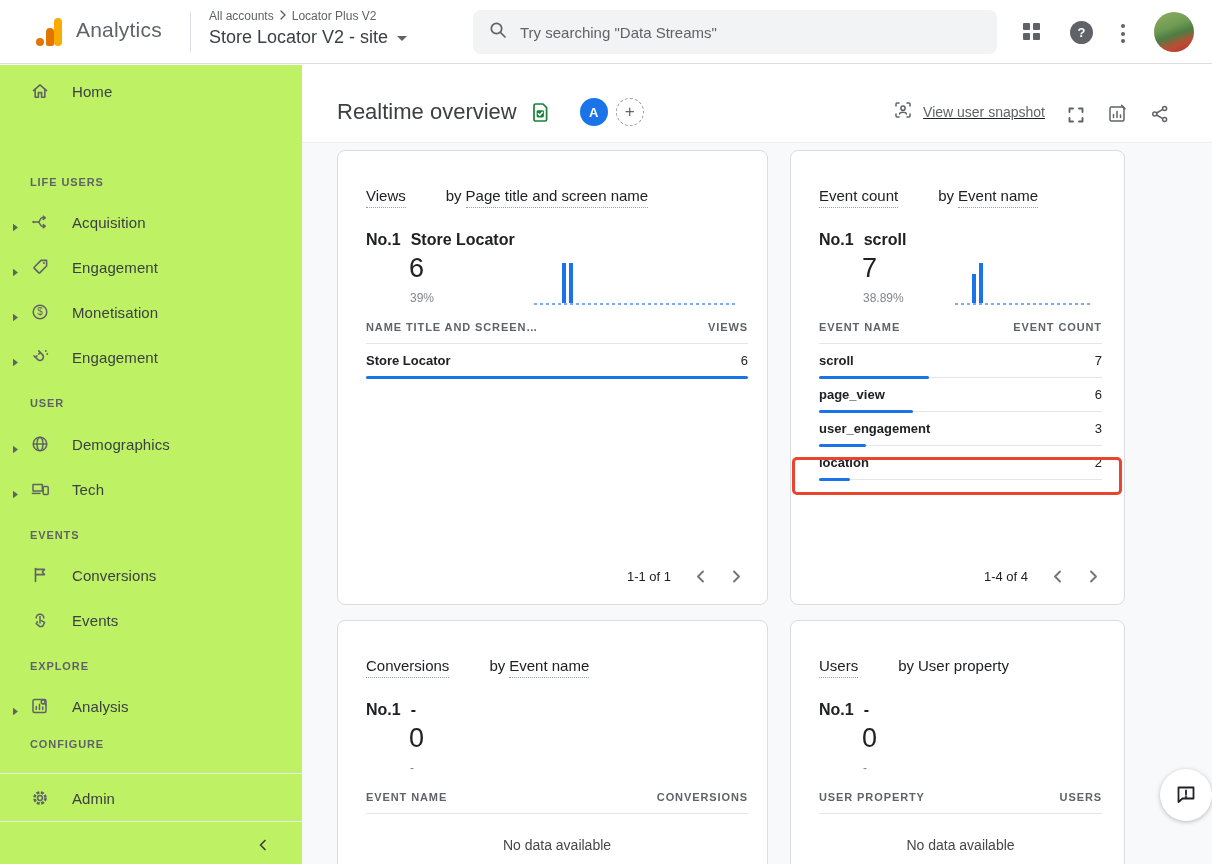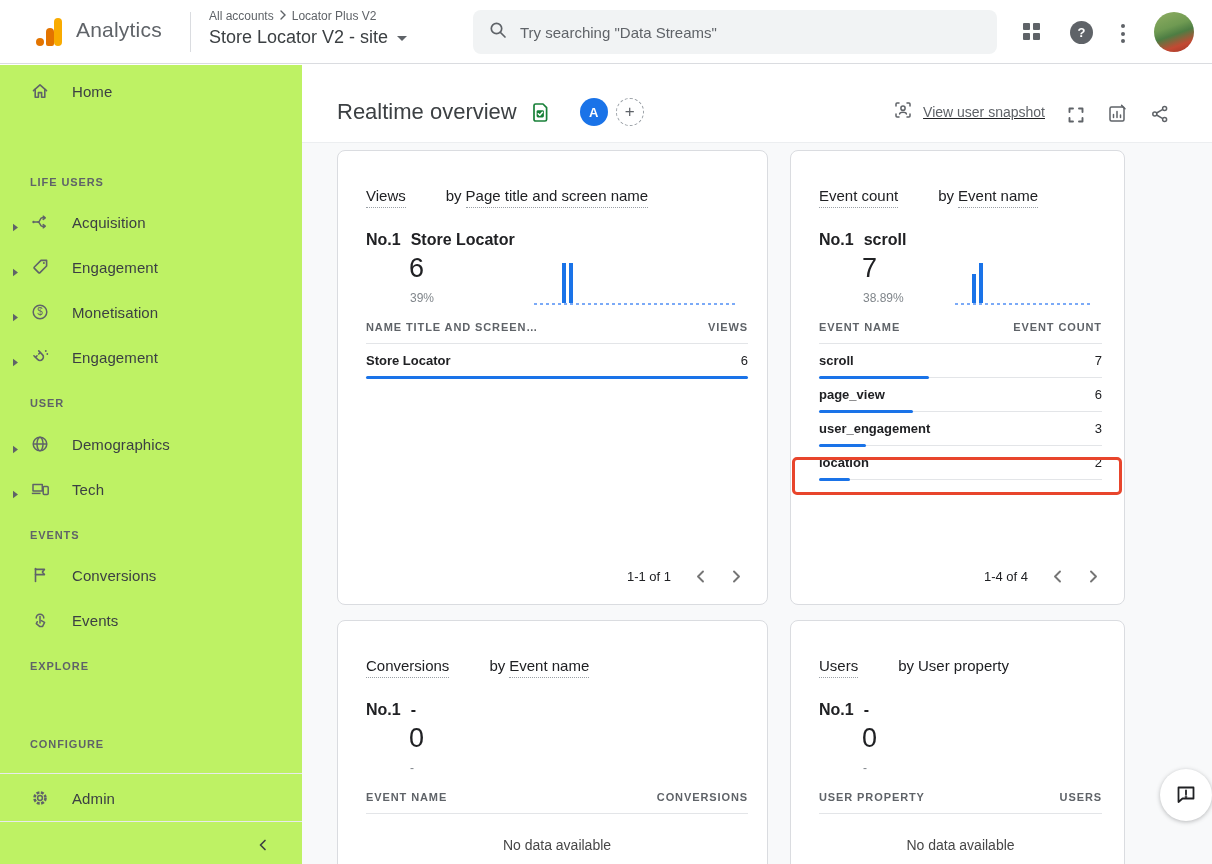--- a/index.html
+++ b/index.html
@@ -268,20 +268,34 @@
           <path d="M6.2 8 a3.8 3.8 0 0 1 7.6 0"></path>
           <path d="M10 6.6 V13"></path>
           <path d="M7.3 11.7 L6.3 13.6 L9.6 16.4 H12.6 L14.6 12.3 L11.3 10.6"></path>
         </svg>
     </span>
     <span class="nav-label">Events</span>
   </div>
 
   <div class="nav-section" style="top:595px">EXPLORE</div>
 
+  <div class="nav-row" style="top:623px">
+    <span class="nav-arrow"><svg width="7" height="9" viewBox="0 0 7 9">
+          <path d="M1 0.7 L6 4.5 L1 8.3 Z" fill="#5f6368"></path>
+        </svg></span>
+    <span class="nav-icon">
+      <svg width="20" height="20" viewBox="0 0 20 20" fill="none" stroke="#5f6368" stroke-width="1.5" stroke-linecap="round" stroke-linejoin="round">
+          <rect x="3" y="3.5" width="13" height="13" rx="1.5"></rect>
+          <path d="M6.3 13.6 V10.6 M9.5 13.6 V8.2 M12.7 13.6 V11"></path>
+          <circle cx="13.1" cy="6" r="1.9"></circle>
+          <path d="M14.4 7.3 L15.8 8.7"></path>
+        </svg>
+    </span>
+    <span class="nav-label">Analysis</span>
+  </div>
 
   <div class="nav-section" style="top:673px">CONFIGURE</div>
   <div class="nav-divider" style="top:708px"></div>
 
   <div class="nav-row" style="top:715px">
     <span class="nav-icon">
       <svg width="20" height="20" viewBox="0 0 20 20" fill="none" stroke="#5f6368">
           <circle cx="10" cy="10" r="2.4" stroke-width="1.5"></circle>
           <circle cx="10" cy="10" r="5.5" stroke-width="2.6" stroke-dasharray="2.9 1.45"></circle>
         </svg>

